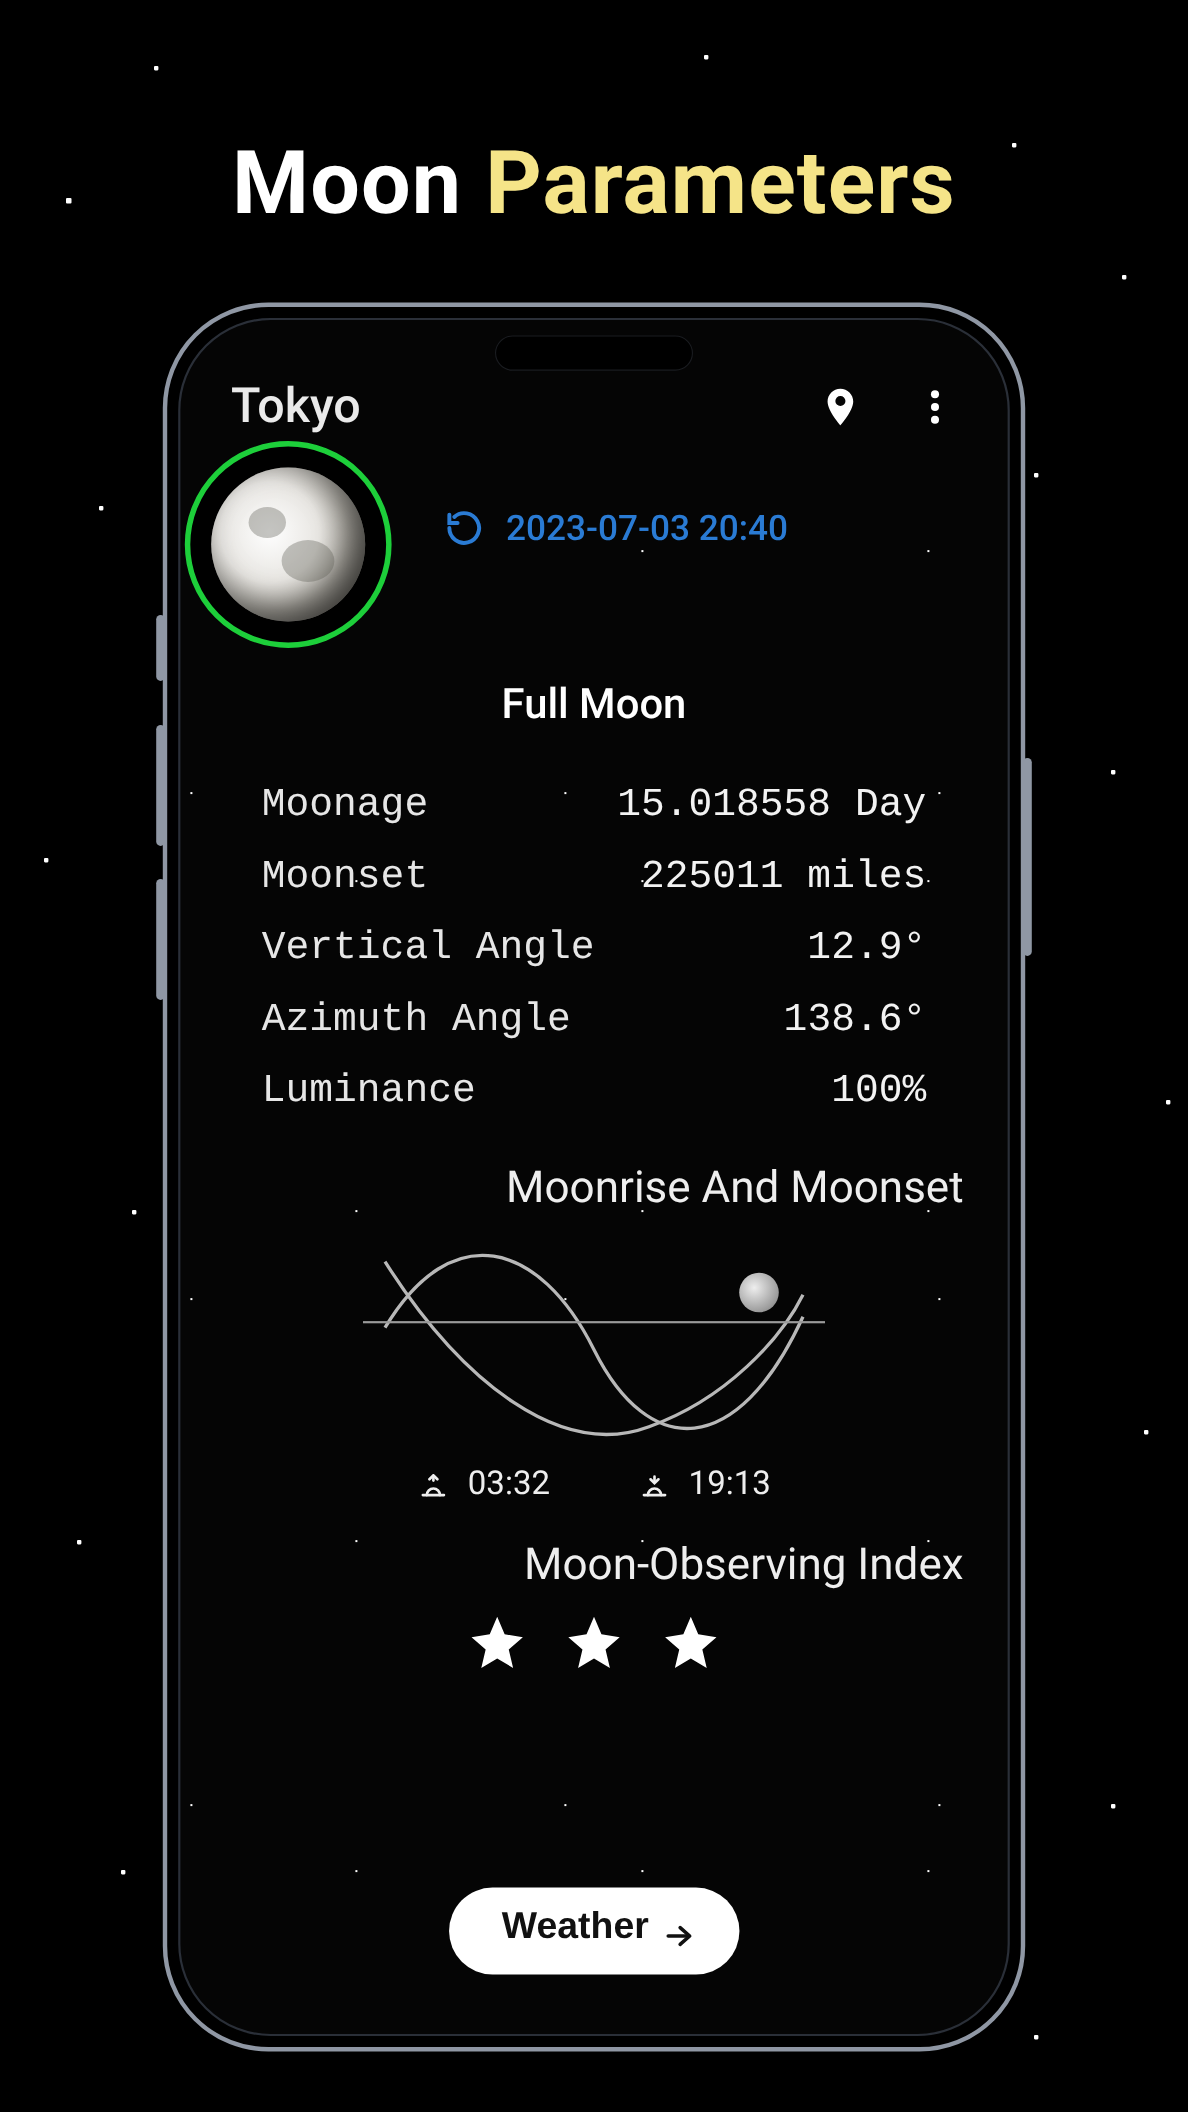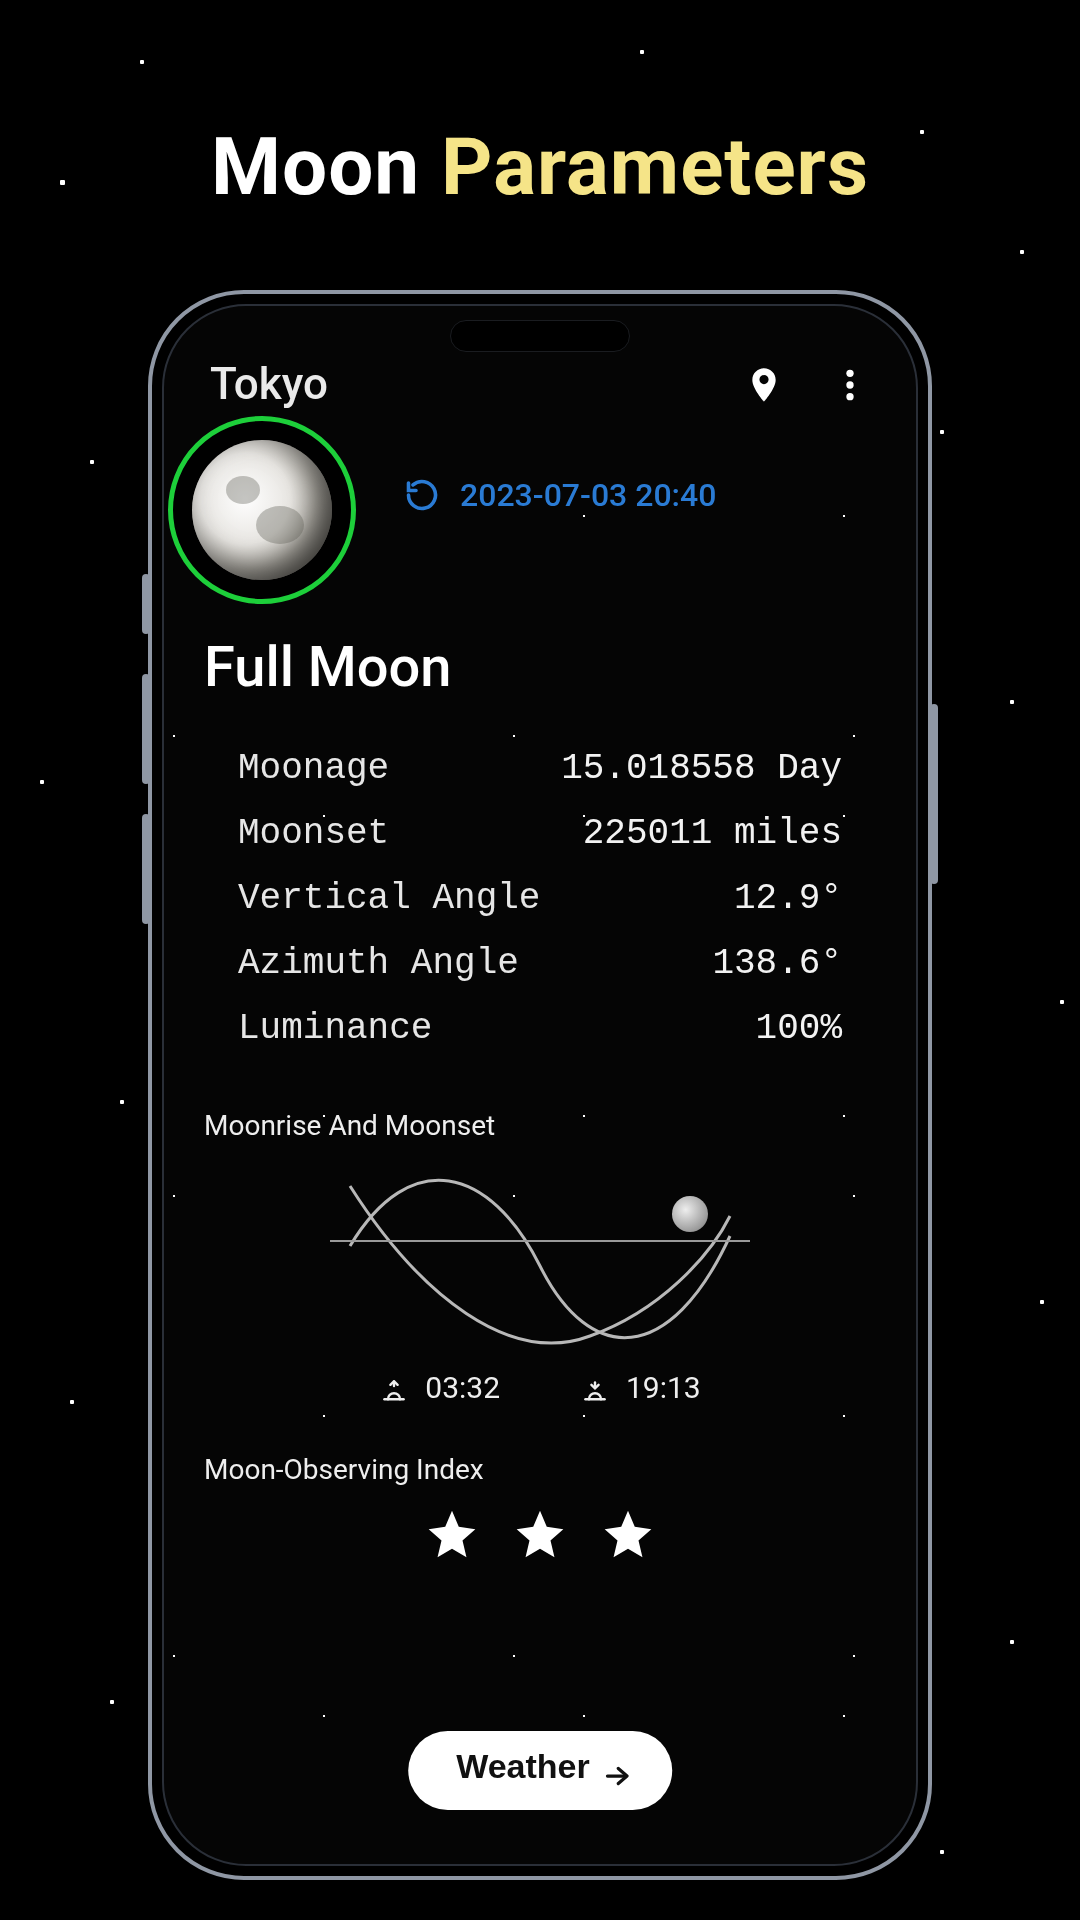--- a/index.html
+++ b/index.html
@@ -40,21 +40,21 @@
     text-align: center;
     font-size: 80px;
     font-weight: 700;
     letter-spacing: 1px;
   }
   .page-title .accent { color: #f5e488; }
 
   
   .phone {
     position: absolute;
-    top: 290px;
+    top: 275px;
     left: 148px;
     width: 784px;
     height: 1590px;
     border-radius: 96px;
     border: 4px solid #8f97a4;
     background: #000;
     padding: 10px;
   }
   .phone-inner {
     width: 100%;
@@ -115,28 +115,28 @@
   .moon-face::before { width:34px; height:28px; left:34px; top:36px; }
   .moon-face::after  { width:48px; height:38px; left:64px; top:66px; }
 
   .date-group {
     position:absolute; left:200px; top:66px;
     display:flex; align-items:center; gap:20px;
     color:#2a7bd4; font-size:32px; font-weight:500;
   }
   .refresh-icon { width:36px; height:36px; }
 
-  .phase-name { text-align:left; font-size:56px; font-weight:500; margin-top:44px; }
+  .phase-name { text-align:center; font-size:38px; font-weight:500; margin-top:44px; }
 
   .params { margin:36px 34px 0 34px; font-size:36px;font-family:Liberation Mono, monospace; }
   .param-row { display:flex; justify-content:space-between; padding:12px 0; }
   .param-label { color:#e6e6e6; }
   .param-value { color:#f2f2f2; }
 
-  .subheading { text-align:left; font-size:28px; margin-top:48px; color:#eee; }
+  .subheading { text-align:right; font-size:40px; margin-top:32px; color:#eee; }
 
   .arc-wrap { position:relative; width:420px; height:200px; margin:24px auto 0; }
   .arc-wrap .horizon {
     position:absolute; left:0; right:0; top:74px; height:2px; background:#9a9a9a;
   }
   .arc-moon {
     position:absolute; right:42px; top:30px;
     width:36px; height:36px; border-radius:50%;
     background: radial-gradient(circle at 38% 38%, #eee, #9b9b9b 70%, #6a6a6a);
   }

